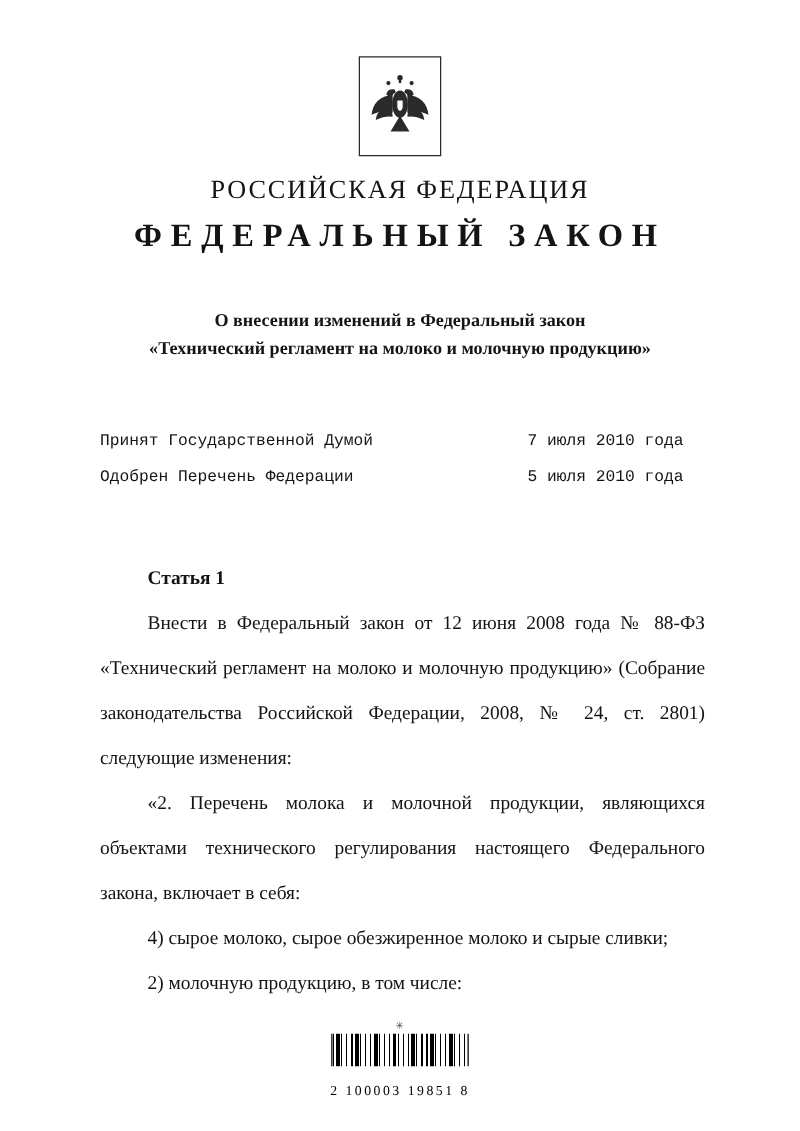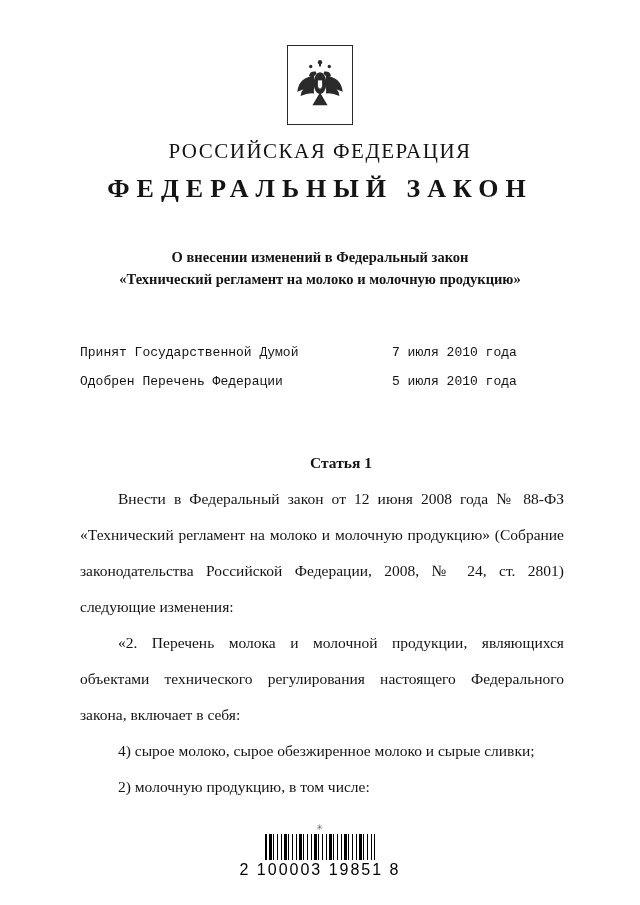--- a/index.html
+++ b/index.html
@@ -49,33 +49,33 @@
     line-height: 1.55;
     margin-top: 42px;
   }
 
   
   .adoption-block {
     margin: 54px 80px 0 80px;
     font-family: "Liberation Mono", monospace;
     font-size: 13px;
   }
-  .adoption-row { display: flex; align-items: flex-end; margin-bottom: 14px; }
+  .adoption-row { display: flex; align-items: flex-end; margin-bottom: 14px; gap: 30px; }
   .adoption-label { width: 312px; flex: 0 0 312px; }
   .adoption-date { white-space: nowrap; }
 
   
   .doc-body {
     margin: 56px 76px 0 80px;
     font-size: 15.5px;
     line-height: 2.32;
     text-align: justify;
   }
   .doc-body p { text-indent: 38px; margin: 0; }
-  .article-heading { font-weight: bold; text-align: center; }
+  .article-heading { font-weight: bold; text-align: left; }
 
   
   .barcode-block {
     position: absolute;
     left: 0; right: 0;
     bottom: 26px;
     text-align: center;
   }
   .barcode-mark {
     font-size: 8px;
@@ -95,23 +95,23 @@
       #fff 6px, #fff 7px,
       #000 7px, #000 8px,
       #fff 8px, #fff 11px,
       #000 11px, #000 12px,
       #fff 12px, #fff 15px
     );
     border-left: 1px solid #000;
     border-right: 1px solid #000;
   }
   .barcode-digits {
-    margin-top: 1px;
-    font-family: Liberation Sans, sans-serif;
-    font-size: 16px;
+    margin-top: 14px;
+    font-family: Liberation Serif, serif;
+    font-size: 11px;
     letter-spacing: 2px;
     color: #000;
   }
 </style>
 </head>
 <body>
 
 <div class="page">
 
   <div class="emblem-box">

